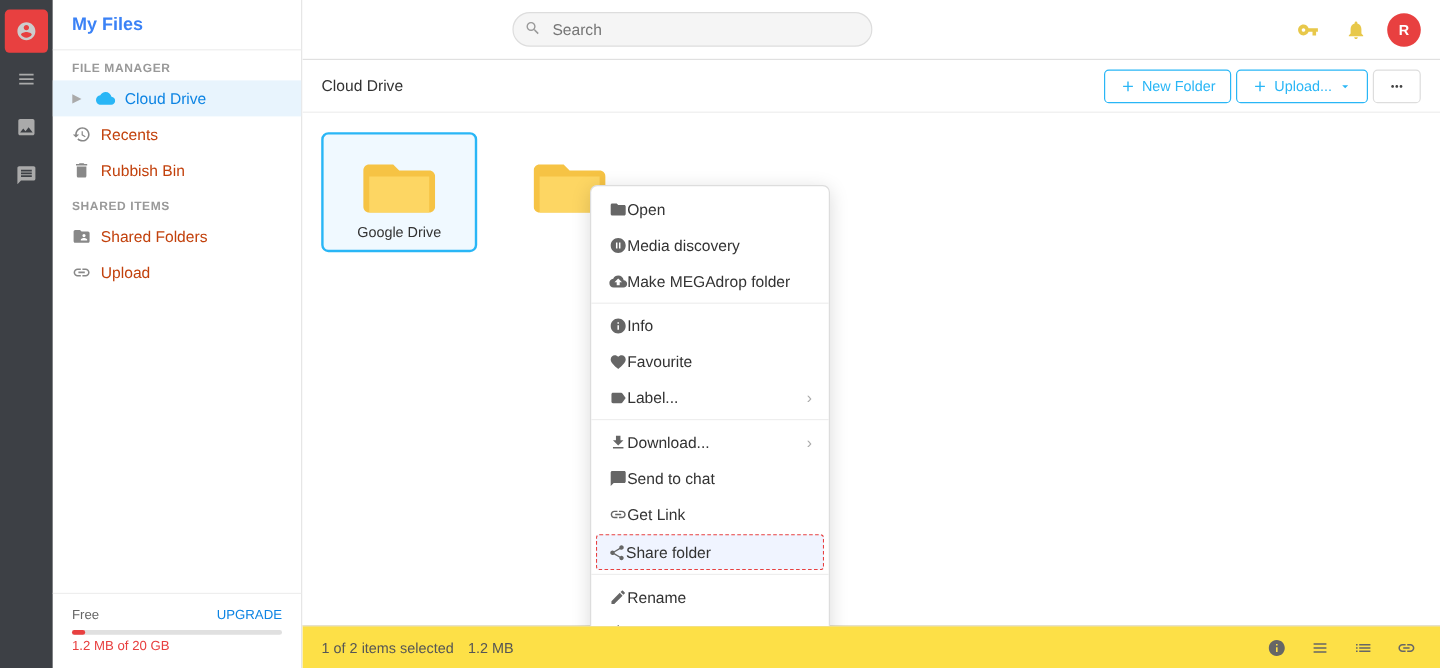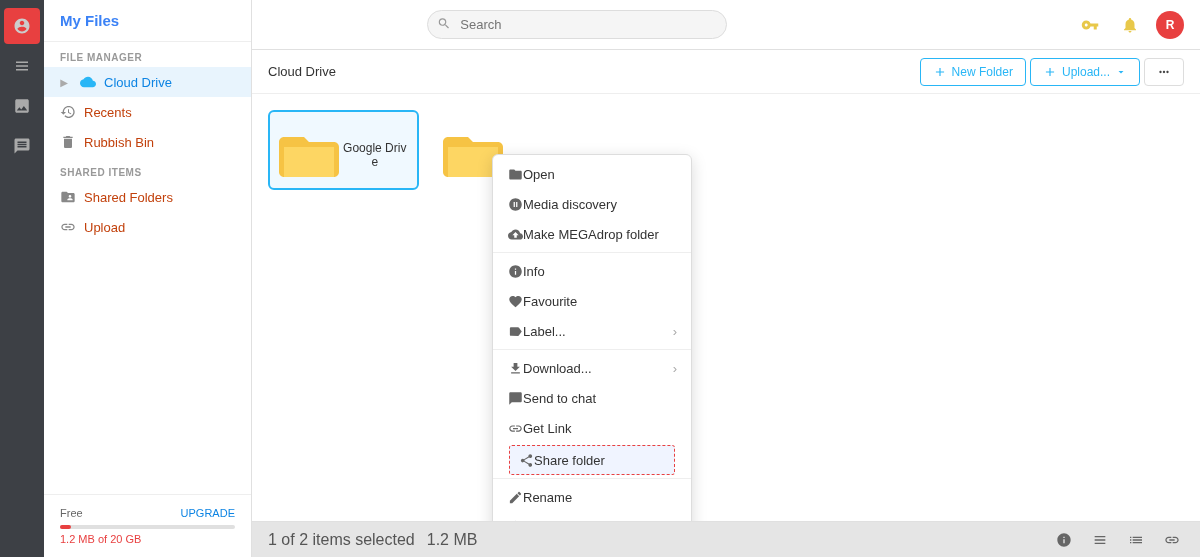--- a/index.html
+++ b/index.html
@@ -181,26 +181,26 @@
       position: relative;
     }
 
     
     .file-grid {
       display: flex;
       flex-wrap: wrap;
       gap: 12px;
     }
     .file-item {
-      width: 151px;
+      width: 130px;
       border: 2px solid transparent;
       border-radius: 6px;
       padding: 12px 8px 8px;
       display: flex;
-      flex-direction: row;
+      flex-direction: column;
       align-items: center;
       cursor: pointer;
       position: relative;
     }
     .file-item.selected { border-color: #29b6f6; background: #f0f9ff; }
     .folder-icon-wrap { width: 64px; height: 56px; display: flex; align-items: center; justify-content: center; }
     .file-item-name { font-size: 12px; color: #333; margin-top: 6px; text-align: center; word-break: break-all; }
 
     
     .context-menu {
@@ -219,38 +219,38 @@
       display: flex;
       align-items: center;
       padding: 7px 14px;
       cursor: pointer;
       color: #333;
       font-size: 13px;
     }
     .ctx-item.share-folder { 
       background: #f0f4ff;
       border: 1.5px dashed #e84040;
-      margin: 2px 16px;
+      margin: 2px 4px;
       border-radius: 3px;
       padding: 6px 8px;
     }
     .ctx-item .ctx-icon { width: 16px; height: 16px; display: flex; align-items: center; justify-content: center; color: #666; flex-shrink: 0; }
     .ctx-item .ctx-arrow { margin-left: auto; color: #aaa; }
     .ctx-divider { height: 1px; background: #eee; margin: 3px 0; }
 
     
     .status-bar {
       height: 36px;
       border-top: 1px solid #e0e0e0;
-      background: #e5e5e5;
+      background: #fde047;
       display: flex;
       align-items: center;
       padding: 0 16px;
       gap: 12px;
-      font-size: 16px;
+      font-size: 12px;
       color: #555;
     }
     .status-bar-right {
       margin-left: auto;
       display: flex;
       align-items: center;
       gap: 12px;
     }
     .status-icon-btn {
       width: 24px; height: 24px;

